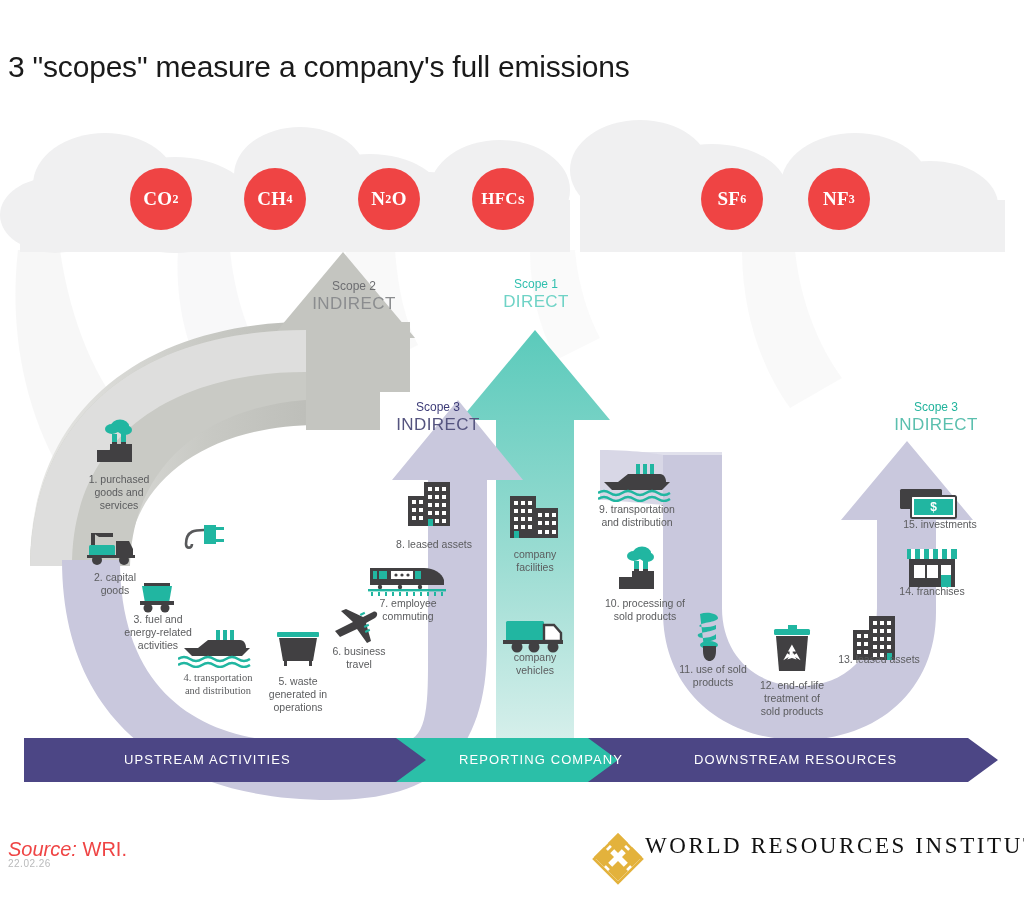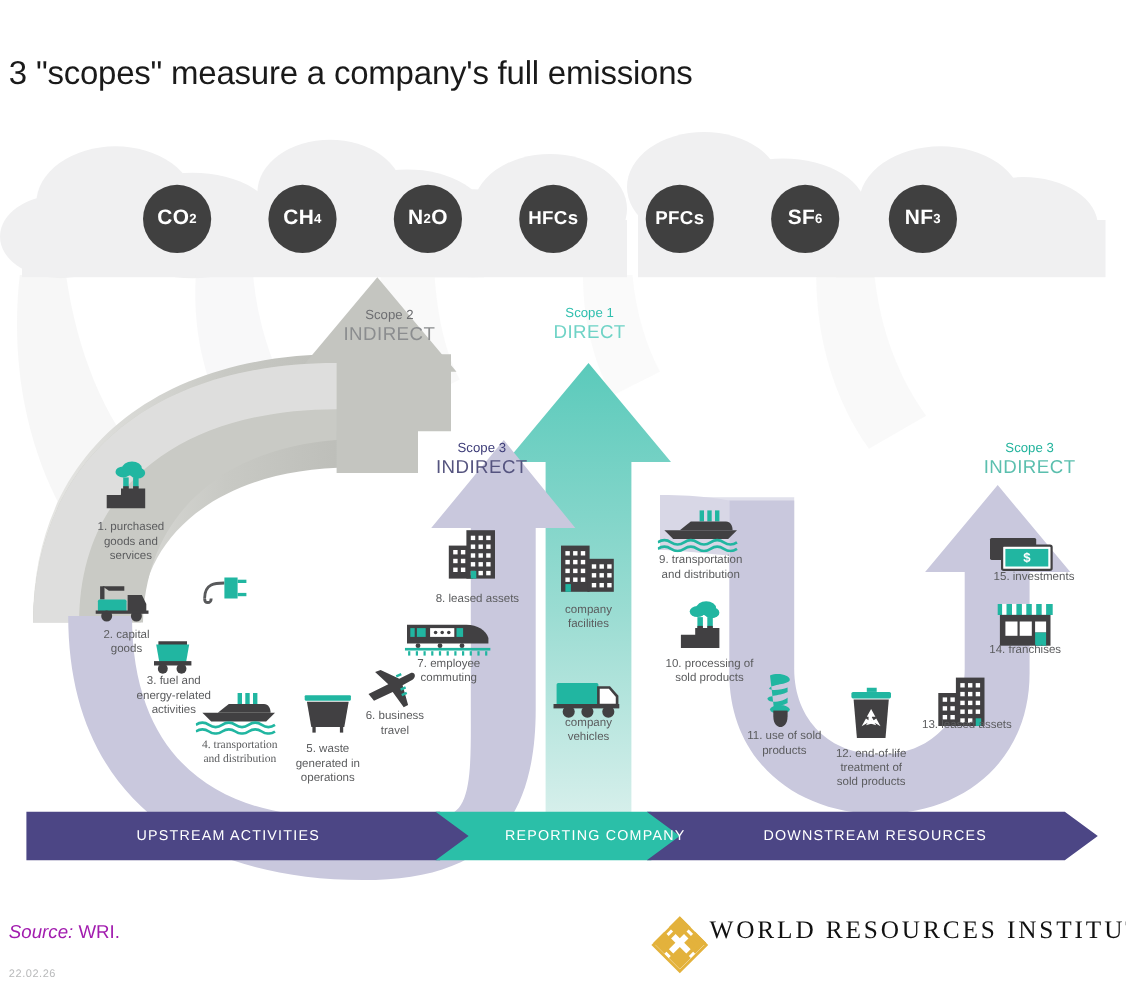--- a/index.html
+++ b/index.html
@@ -17,23 +17,23 @@
     letter-spacing:-0.2px;white-space:nowrap;
   }
 
   
   svg.canvas{position:absolute;left:0;top:0;width:1024px;height:905px;}
 
   
   .gas-wrap{position:absolute;left:0;top:0;width:1024px;height:300px;}
   .gas{
     position:absolute;width:62px;height:62px;border-radius:50%;
-    background:#404040;color:#fff;
+    background:#ef4444;color:#fff;
     display:flex;align-items:center;justify-content:center;
-    font-size:19px;font-weight:700;letter-spacing:.3px;
+    font-size:19px;font-weight:700;letter-spacing:.3px;font-family:Liberation Serif, serif;
   }
   .gas sub{font-size:12px;vertical-align:-3px;font-weight:700;}
 
   
   .scope-head{position:absolute;text-align:center;line-height:1.15;white-space:nowrap;}
   .scope-head .l1{font-size:12px;font-weight:400;}
   .scope-head .l2{font-size:17px;font-weight:400;letter-spacing:.4px;}
 
   .sc2 .l1{color:#6d6e71;} .sc2 .l2{color:#8b8d8f;}
   .sc1 .l1{color:#2fbfae;} .sc1 .l2{color:#6fd3c6;}
@@ -52,25 +52,25 @@
 
   
   .ico{position:absolute;}
   .bn-text{
     position:absolute;color:#ffffff;font-size:13px;letter-spacing:1.1px;
     white-space:nowrap;
   }
 
   
   .source{
-    position:absolute;left:8px;top:838px;font-size:17px;color:#a21caf;
+    position:absolute;left:8px;top:838px;font-size:20px;color:#ef4444;
   }
   .source i{font-style:italic;}
   .datestamp{
-    position:absolute;left:8px;top:880px;font-size:10px;color:#b9babb;
+    position:absolute;left:8px;top:858px;font-size:10px;color:#b9babb;
     letter-spacing:.5px;
   }
   .wri{
     position:absolute;left:645px;top:833px;
     font-family:"Liberation Serif","DejaVu Serif",serif;
     font-size:23px;letter-spacing:2.6px;color:#111;white-space:nowrap;
   }
 </style>
 </head>
 <body>
@@ -244,23 +244,20 @@
         <sub>4</sub>
     </div>
     <div class="gas" style="left:358px;top:168px;">
       <span>N</span>
         <sub>2</sub>
         <span>O</span>
     </div>
     <div class="gas" style="left:472px;top:168px;">
       <span style="font-size:17px">HFCs</span>
     </div>
-    <div class="gas" style="left:587px;top:168px;">
-      <span style="font-size:17px">PFCs</span>
-    </div>
     <div class="gas" style="left:701px;top:168px;">
       <span>SF</span>
         <sub>6</sub>
     </div>
     <div class="gas" style="left:808px;top:168px;">
       <span>NF</span>
         <sub>3</sub>
     </div>
   </div>
 

